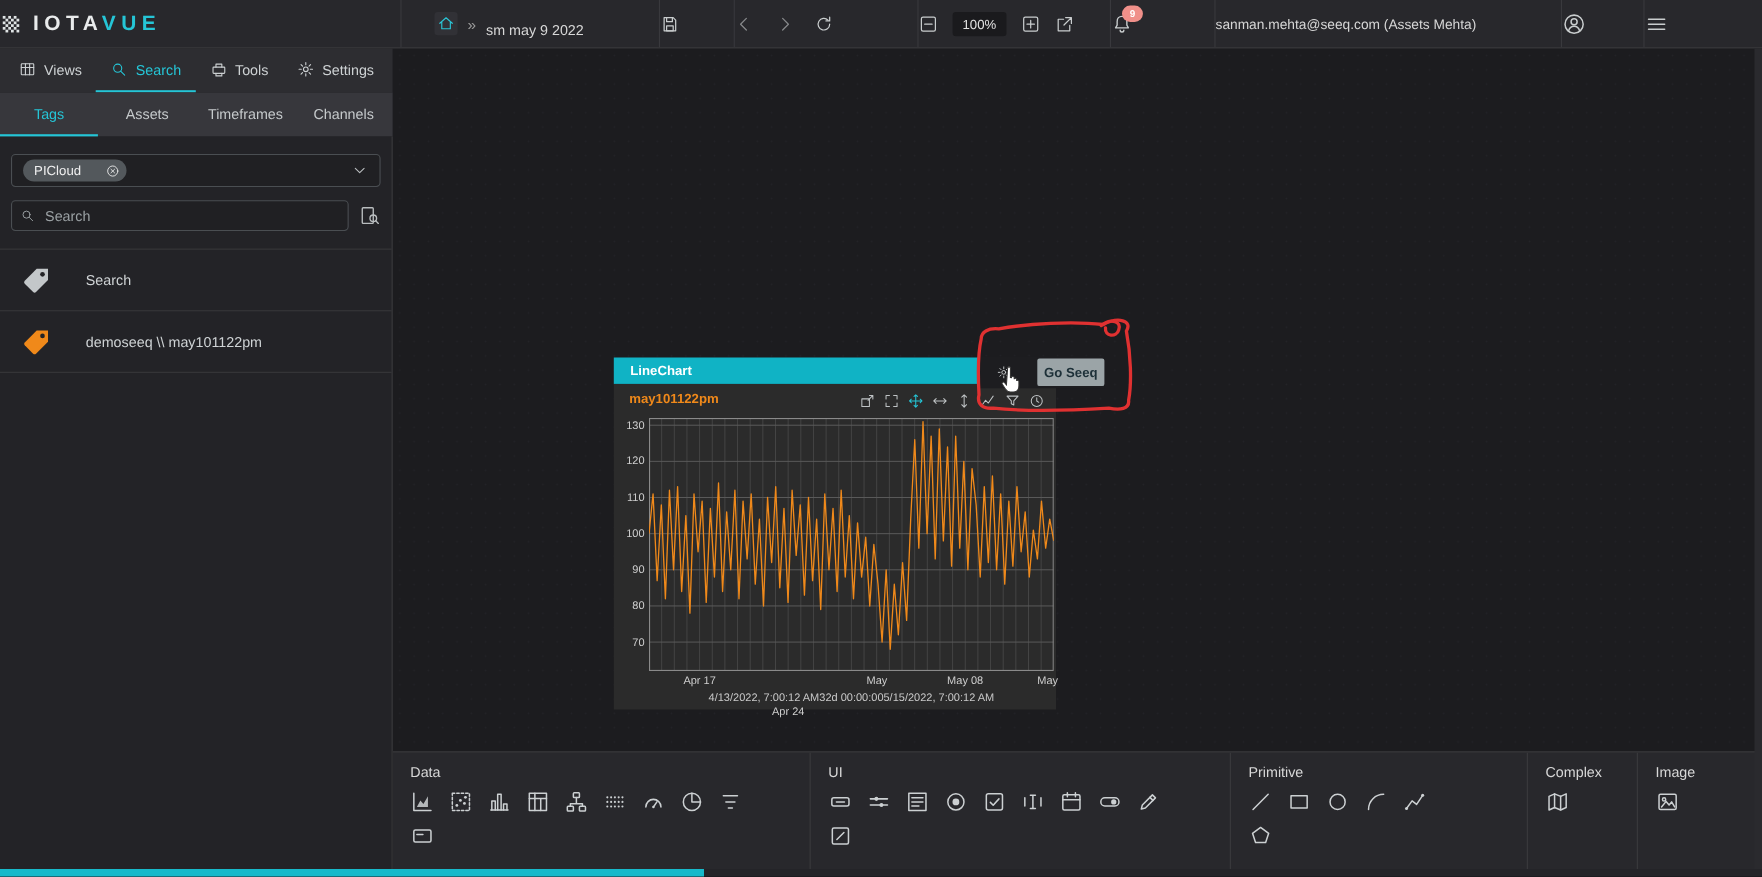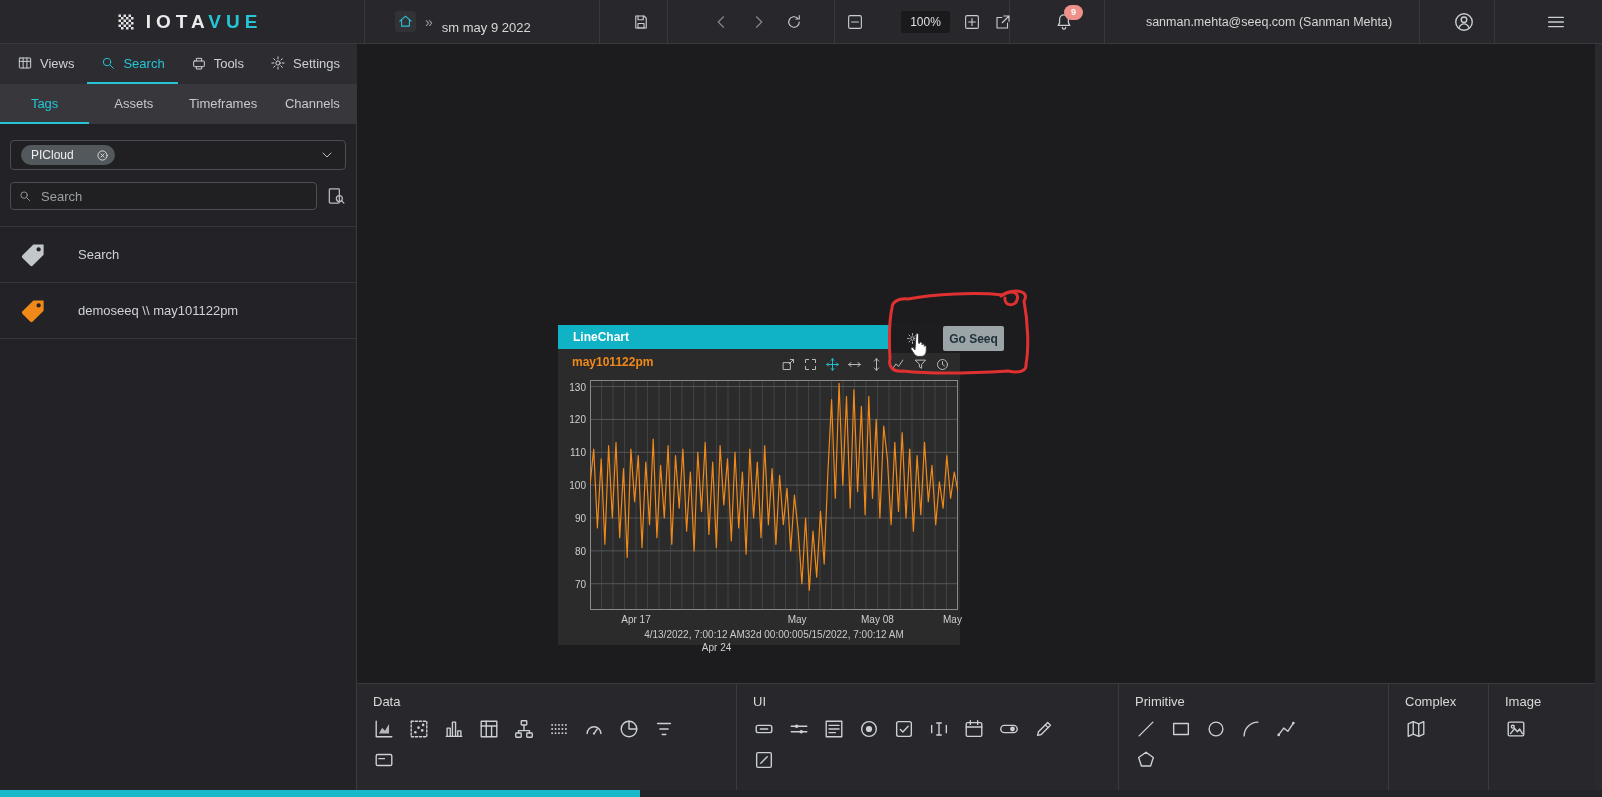--- a/index.html
+++ b/index.html
@@ -3,35 +3,35 @@
 <meta charset="utf-8">
 <style>
   html,body{margin:0;padding:0;background:#151517;}
   body{width:1602px;height:797px;position:relative;overflow:hidden;
        font-family:"Liberation Sans",sans-serif;color:#ddd;-webkit-font-smoothing:antialiased;}
   .icon{stroke:currentColor;fill:none;stroke-width:1.5;stroke-linecap:round;stroke-linejoin:round;display:block;flex:none;}
 
   
   .topbar{position:absolute;left:0;top:0;width:1602px;height:44px;background:#28282c;
           display:flex;border-bottom:1px solid #39393d;z-index:20;box-sizing:border-box;}
-  .seg{display:flex;align-items:center;justify-content:center;border-right:1px solid #39393d;
-       height:100%;box-sizing:border-box;color:#c9cdce;padding-left:14px;}
+  .seg{display:flex;align-items:center;border-right:1px solid #39393d;
+       height:100%;box-sizing:border-box;color:#c9cdce;}
   .seg-logo{width:365px;}
   .logo{display:flex;align-items:center;gap:10px;}
   .wordmark{font-size:19px;font-weight:700;letter-spacing:5px;color:#e9ebec;white-space:nowrap;}
   .wordmark .accent{color:#25c5d6;}
   .seg-bc{width:235px;justify-content:flex-start;padding-left:30px;gap:9px;}
   .bc-home{color:#2bc3d4;background:#313136;border-radius:3px;padding:2px;}
   .bc-sep{color:#9a9a9a;font-size:14px;}
   .bc-title{font-size:13px;color:#d8d8d8;margin-top:11px;}
   .seg-save{width:68px;}
   .seg-histnav{width:167px;gap:18px;}
   .dim{color:#87898b;}
   .seg-zoom{width:175px;gap:13px;}
-  .zoom-pill{background:#1a1a1d;border-radius:3px;padding:4px 9px;font-size:12px;color:#e0e0e0;margin-left:24px;}
+  .zoom-pill{background:#1a1a1d;border-radius:3px;padding:4px 9px;font-size:12px;color:#e0e0e0;}
   .seg-bell{width:95px;}
   .bell-wrap{position:relative;}
   .badge{position:absolute;top:-7px;right:-9px;min-width:15px;height:15px;border-radius:8px;
          background:#f0908a;color:#fff;font-size:9px;font-weight:700;display:flex;
          align-items:center;justify-content:center;padding:0 2px;}
   .seg-user{width:315px;font-size:12.5px;color:#d6d6d6;}
   .seg-account{width:75px;}
   .seg-menu{flex:1;border-right:none;}
 
   
@@ -202,21 +202,21 @@
     <span class="bell-wrap">
       <svg class="icon" style="width:20px;height:20px" viewBox="0 0 24 24">
           <path d="M12 3.5c-3.2 0-5.3 2.3-5.3 5.5v4L5 16h14l-1.7-3V9c0-3.2-2.1-5.5-5.3-5.5z"></path>
           <path d="M10 18.5a2 2 0 0 0 4 0"></path>
         </svg>
       <span class="badge">9</span>
     </span>
   </div>
 
   <div class="seg seg-user">
-      <span>sanman.mehta@seeq.com (Sanman Mehta)</span>
+      <span>sanman.mehta@seeq.com (Assets Mehta)</span>
     </div>
 
   <div class="seg seg-account">
     <svg class="icon" style="width:22px;height:22px" viewBox="0 0 24 24">
         <circle cx="12" cy="12" r="9"></circle>
         <circle cx="12" cy="9.5" r="3"></circle>
         <path d="M6.5 18.4c1-3 2.9-4.4 5.5-4.4s4.5 1.4 5.5 4.4"></path>
       </svg>
   </div>
 

